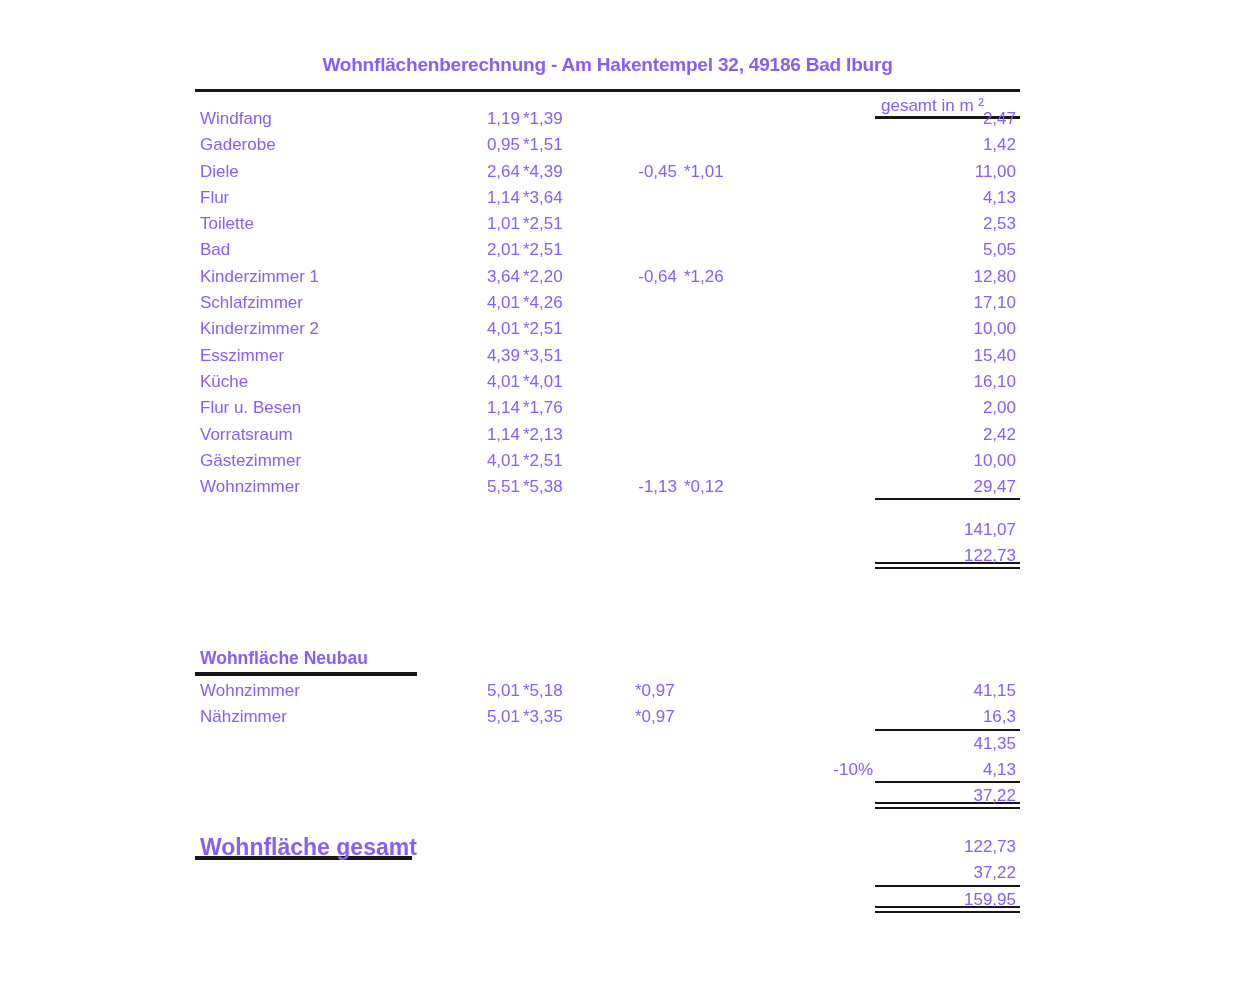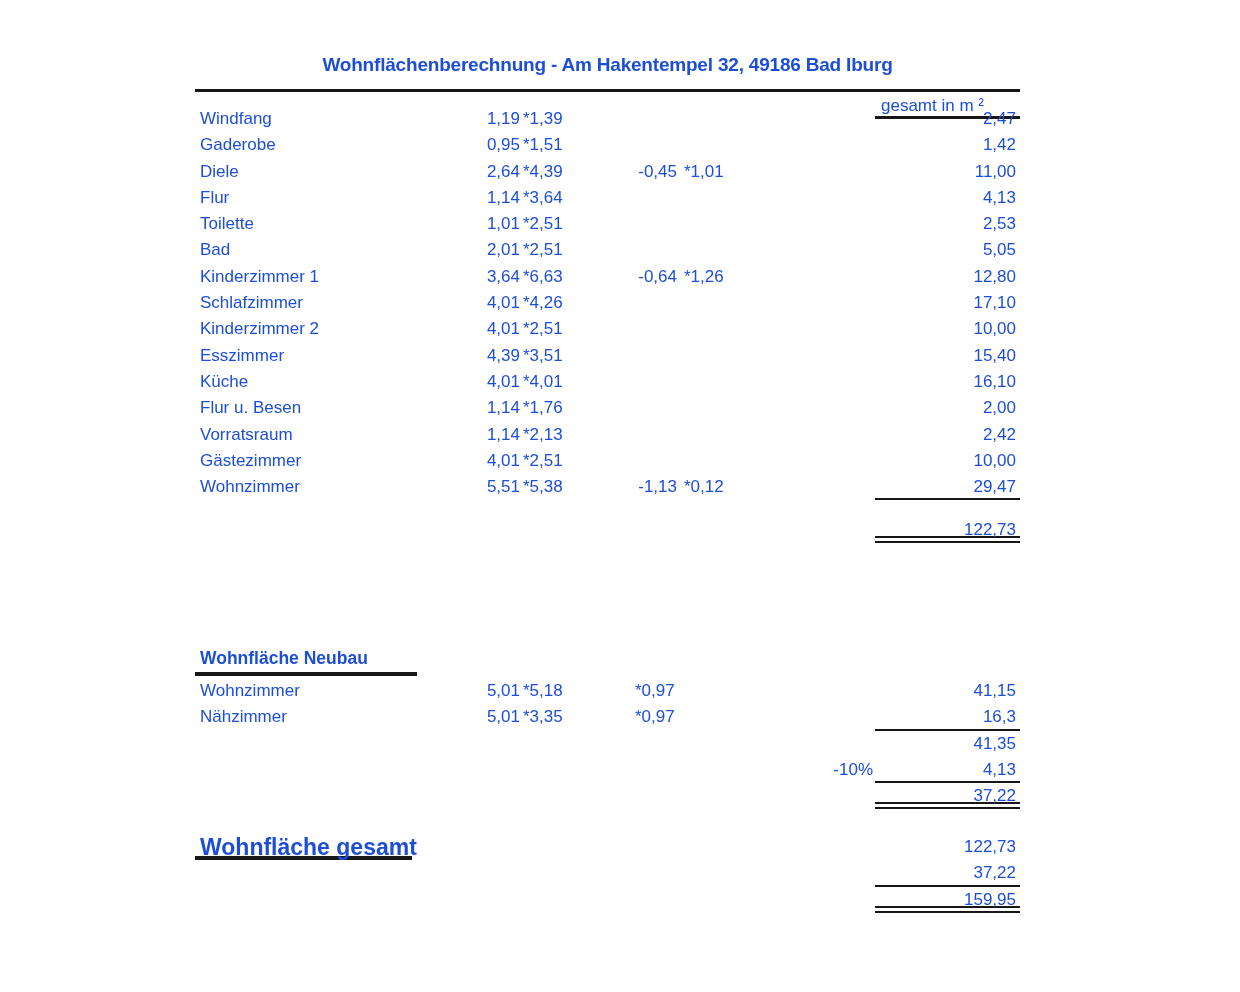--- a/index.html
+++ b/index.html
@@ -1,21 +1,21 @@
 <!DOCTYPE html>
 <html><head>
 <meta charset="utf-8">
 <style>
   html,body{margin:0;padding:0;background:#ffffff;}
   .page{
     position:relative;
     width:1240px;height:992px;
     background:#ffffff;
     font-family:"Liberation Sans","DejaVu Sans",sans-serif;
-    color:#1d4ed8;
+    color:#8b5cf6;
     overflow:hidden;
   }
   .doc-title{
     position:absolute;top:54px;left:195px;width:825px;
     text-align:center;font-size:19px;font-weight:bold;letter-spacing:-0.2px;
   }
   .top-rule{
     position:absolute;top:89px;left:195px;width:825px;height:3px;background:#161616;
   }
   .col-header{
@@ -114,21 +114,21 @@
         <span class="c-d1">2,01</span>
         <span class="c-d2">*2,51</span>
         <span class="c-a1"></span>
         <span class="c-a2"></span>
         <span class="c-total">5,05</span>
       </div>
 
       <div class="row">
         <span class="c-name">Kinderzimmer 1</span>
         <span class="c-d1">3,64</span>
-        <span class="c-d2">*6,63</span>
+        <span class="c-d2">*2,20</span>
         <span class="c-a1">-0,64</span>
         <span class="c-a2">*1,26</span>
         <span class="c-total">12,80</span>
       </div>
 
       <div class="row">
         <span class="c-name">Schlafzimmer</span>
         <span class="c-d1">4,01</span>
         <span class="c-d2">*4,26</span>
         <span class="c-a1"></span>
@@ -194,20 +194,23 @@
         <span class="c-name">Wohnzimmer</span>
         <span class="c-d1">5,51</span>
         <span class="c-d2">*5,38</span>
         <span class="c-a1">-1,13</span>
         <span class="c-a2">*0,12</span>
         <span class="c-total">29,47</span>
       </div>
     </div>
 
   <div class="rows" style="top:516.5px;">
+    <div class="row">
+      <span class="c-total">141,07</span>
+    </div>
     <div class="row rule-double">
       <span class="c-total">122,73</span>
     </div>
   </div>
 
   <div class="section-heading heading-neubau">Wohnfläche Neubau</div>
 
   <div class="rows neubau-rows">
 
       <div class="row">

